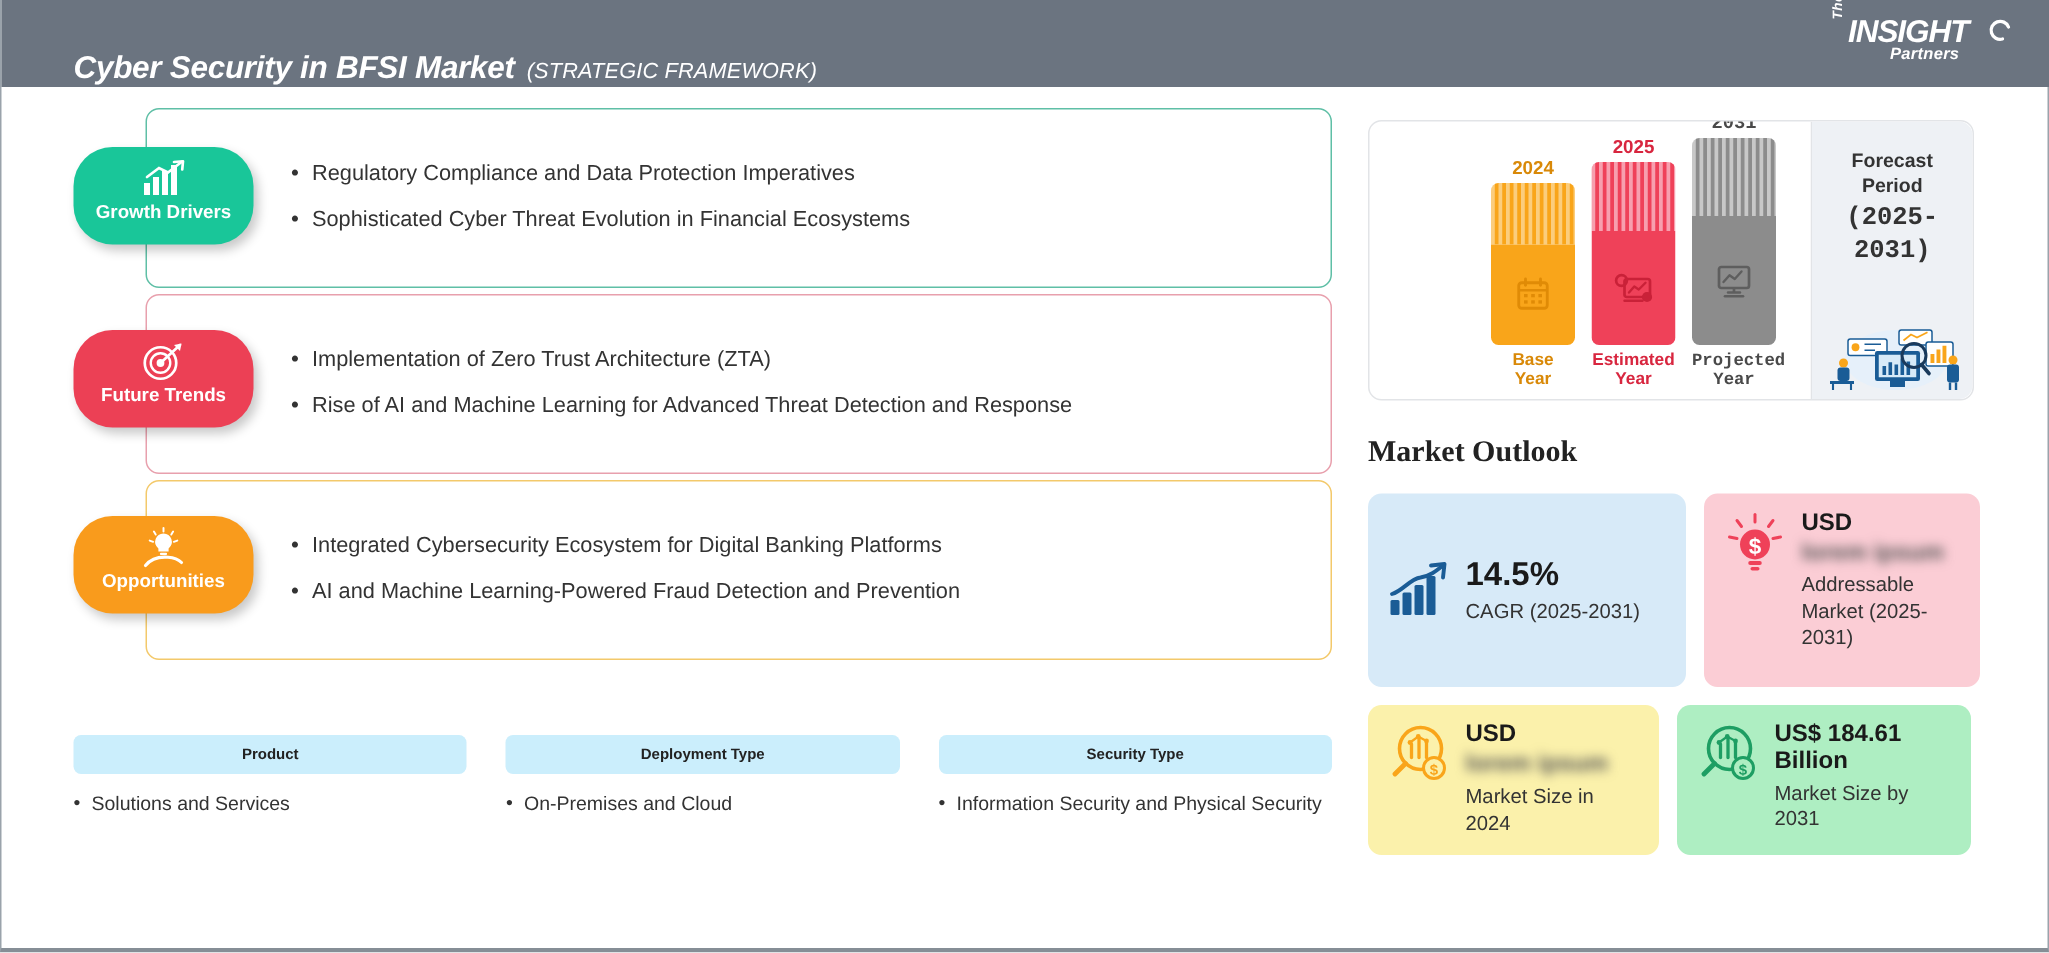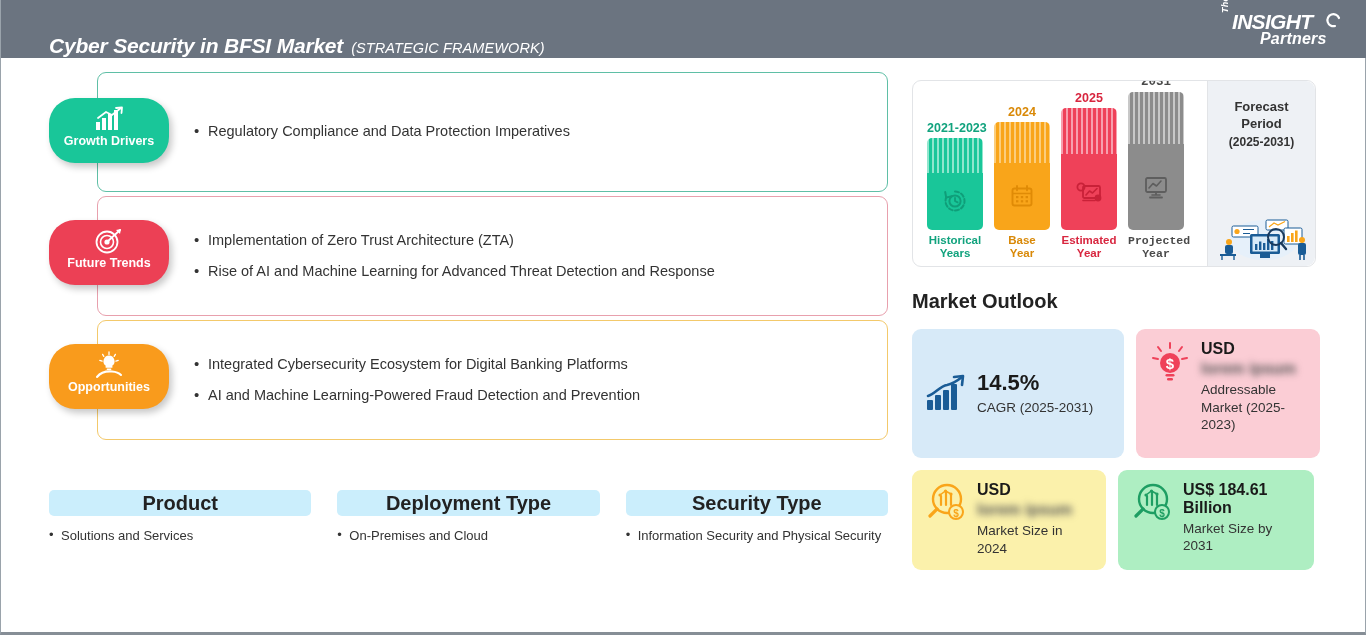--- a/index.html
+++ b/index.html
@@ -50,21 +50,21 @@
     transform-origin: left top;
     letter-spacing: 0.3px;
   }
   .logo-insight {
     position: absolute; left: 14px; top: 1px;
     font-size: 21px; font-weight: bold;
     letter-spacing: -0.7px;
   }
   .logo-partners {
     position: absolute; left: 42px; top: 21px;
-    font-size: 16px; font-weight: bold;
+    font-size: 11px; font-weight: bold;
     letter-spacing: 0.2px;
   }
   .logo-arc {
     position: absolute; right: 2px; top: 1px;
     width: 20px; height: 20px;
   }
 
   
   .left-col { position: absolute; left: 0; top: 58px; width: 905px; height: 417px; }
 
@@ -125,21 +125,21 @@
     color: #ffffff; font-size: 15px; font-weight: bold;
   }
   .seg-cols {
     position: absolute; left: 48px; top: 432px;
     width: 839px; display: flex; gap: 26px;
   }
   .seg-col { width: 263px; }
   .seg-pill {
     height: 26px; background: #cbeefc; border-radius: 5px;
     display: flex; align-items: center; justify-content: center;
-    color: #222222; font-size: 20px; font-weight: bold;
+    color: #222222; font-size: 10px; font-weight: bold;
   }
   .seg-item {
     margin-top: 11px; font-size: 13px; color: #333333;
     line-height: 1.45; position: relative; padding-left: 12px;
   }
   .seg-item::before {
     content: "•"; position: absolute; left: 0; top: -1px; font-size: 13px;
   }
 
   
@@ -181,26 +181,26 @@
     position: absolute; right: 0; top: 0;
     width: 108px; height: 185px;
     background: #eef1f5;
     border-left: 1px solid #e2e4e7;
     border-radius: 0 9px 9px 0;
   }
   .fc-title {
     text-align: center; padding-top: 18px;
     font-size: 13px; font-weight: bold; color: #333333; line-height: 1.3;
   }
-  .fc-years { font-size: 12px; font-weight: bold; color: #333333; margin-top: 2px; }
+  .fc-years { font-size: 17px; font-weight: bold; color: #333333; margin-top: 2px; font-family: Liberation Mono, monospace; }
   .fc-illus { position: absolute; bottom: 4px; left: 4px; width: 100px; height: 58px; }
 
   .outlook-title {
     position: absolute; left: 6px; top: 232px;
-    font-size: 20px; font-weight: bold; color: #222222;
+    font-size: 20px; font-weight: bold; color: #222222; font-family: Liberation Serif, serif;
   }
   .cards { position: absolute; left: 6px; top: 271px; width: 408px; }
   .cards-row { display: flex; gap: 12px; margin-bottom: 12px; }
   .mcard { border-radius: 9px; padding: 11px 12px; display: flex; align-items: flex-start; gap: 9px; }
   .mcard.blue   { background: #d7eaf8; width: 226px; height: 129px; align-items: center; }
   .mcard.pink   { background: #fbcdd5; width: 196px; height: 129px; }
   .mcard.yellow { background: #fbf1ab; width: 194px; height: 100px; }
   .mcard.green  { background: #aeeec2; width: 196px; height: 100px; }
   .mcard-icon { flex: 0 0 auto; width: 44px; height: 44px; display: flex; align-items: center; justify-content: center; }
   .mcard-body { flex: 1 1 auto; min-width: 0; }
@@ -230,20 +230,21 @@
         <path d="M14,16 A6,6 0 1,1 18,8" fill="none" stroke="#ffffff" stroke-width="2.2" stroke-linecap="round"></path>
       </svg>
     </div>
   </div>
 
   <div class="left-col">
 
     <div class="sec-card green c1">
       <div class="bullets">
         <div class="bullet">Regulatory Compliance and Data Protection Imperatives</div>
+        <div class="bullet">Sophisticated Cyber Threat Evolution in Financial Ecosystems</div>
       </div>
     </div>
     <div class="badge green">
       <span class="badge-icon">
         <svg width="30" height="26" viewBox="0 0 30 26">
           <rect x="2" y="16" width="4" height="8" fill="#fff"></rect>
           <rect x="8" y="12" width="4" height="12" fill="#fff"></rect>
           <rect x="14" y="8" width="4" height="16" fill="#fff"></rect>
           <rect x="20" y="4" width="4" height="20" fill="#fff"></rect>
           <path d="M4,12 L12,6 L18,9 L27,2" fill="none" stroke="#fff" stroke-width="1.8" stroke-linecap="round"></path>
@@ -310,38 +311,20 @@
         <div class="seg-item">Information Security and Physical Security</div>
       </div>
     </div>
   </div>
 
   <div class="right-col">
 
     <div class="forecast-panel">
       <div class="bars-area">
 
-        <div class="bar-group g1">
-          <div class="bar-year" style="color:#12a37e">2021-2023</div>
-          <div class="bar-shape" style="height:92px">
-            <div class="bar-stripes" style="background-image:linear-gradient(90deg,#8fe6cd 0 2.5px,#19c699 2.5px 5px)"></div>
-            <div class="bar-solid" style="background:#19c699">
-              <svg width="26" height="26" viewBox="0 0 26 26">
-                <path d="M13,3.5 a9.5,9.5 0 1,1 -8.6,5.5" fill="none" stroke="#0f9e79" stroke-width="2" stroke-linecap="round" stroke-dasharray="4 2.4"></path>
-                <path d="M3.2,4 L4.2,9.6 L9.6,8.2" fill="none" stroke="#0f9e79" stroke-width="2" stroke-linecap="round" stroke-linejoin="round"></path>
-                <circle cx="13" cy="13" r="5.6" fill="none" stroke="#0f9e79" stroke-width="2"></circle>
-                <path d="M13,9.8 L13,13 L15.6,14.4" fill="none" stroke="#0f9e79" stroke-width="1.8" stroke-linecap="round"></path>
-              </svg>
-            </div>
-          </div>
-          <div class="bar-caption" style="color:#12a37e">
-            <span>Historical</span><br>
-            <span>Years</span>
-          </div>
-        </div>
 
         <div class="bar-group g2">
           <div class="bar-year" style="color:#d98908">2024</div>
           <div class="bar-shape" style="height:108px">
             <div class="bar-stripes" style="background-image:linear-gradient(90deg,#fbcd7d 0 2.5px,#f9a51a 2.5px 5px)"></div>
             <div class="bar-solid" style="background:#f9a51a">
               <svg width="24" height="24" viewBox="0 0 24 24">
                 <rect x="2.5" y="4.5" width="19" height="17" rx="2" fill="none" stroke="#e08b06" stroke-width="1.9"></rect>
                 <line x1="2.5" y1="9.5" x2="21.5" y2="9.5" stroke="#e08b06" stroke-width="1.7"></line>
                 <line x1="7" y1="2" x2="7" y2="6.2" stroke="#e08b06" stroke-width="1.9" stroke-linecap="round"></line>
@@ -489,21 +472,21 @@
               </g>
               <circle cx="20" cy="22" r="10" fill="#ef4159"></circle>
               <text x="20" y="28" font-family="Liberation Sans, sans-serif" font-size="15" font-weight="bold" fill="#ffffff" text-anchor="middle">$</text>
               <rect x="15.5" y="33" width="9" height="2.6" rx="1.3" fill="#ef4159"></rect>
               <rect x="17" y="37" width="6" height="2.4" rx="1.2" fill="#ef4159"></rect>
             </svg>
           </span>
           <span class="mcard-body">
             <span class="mval small" style="display:block">USD</span>
             <span class="blurred" style="display:block">lorem ipsum</span>
-            <span class="mlabel" style="display:block">Addressable Market (2025-2023)</span>
+            <span class="mlabel" style="display:block">Addressable Market (2025-2031)</span>
           </span>
         </div>
       </div>
 
       <div class="cards-row">
 
         <div class="mcard yellow">
           <span class="mcard-icon">
             <svg width="42" height="42" viewBox="0 0 42 42">
               <circle cx="22" cy="17" r="14" fill="none" stroke="#f9a51a" stroke-width="2.4"></circle>

